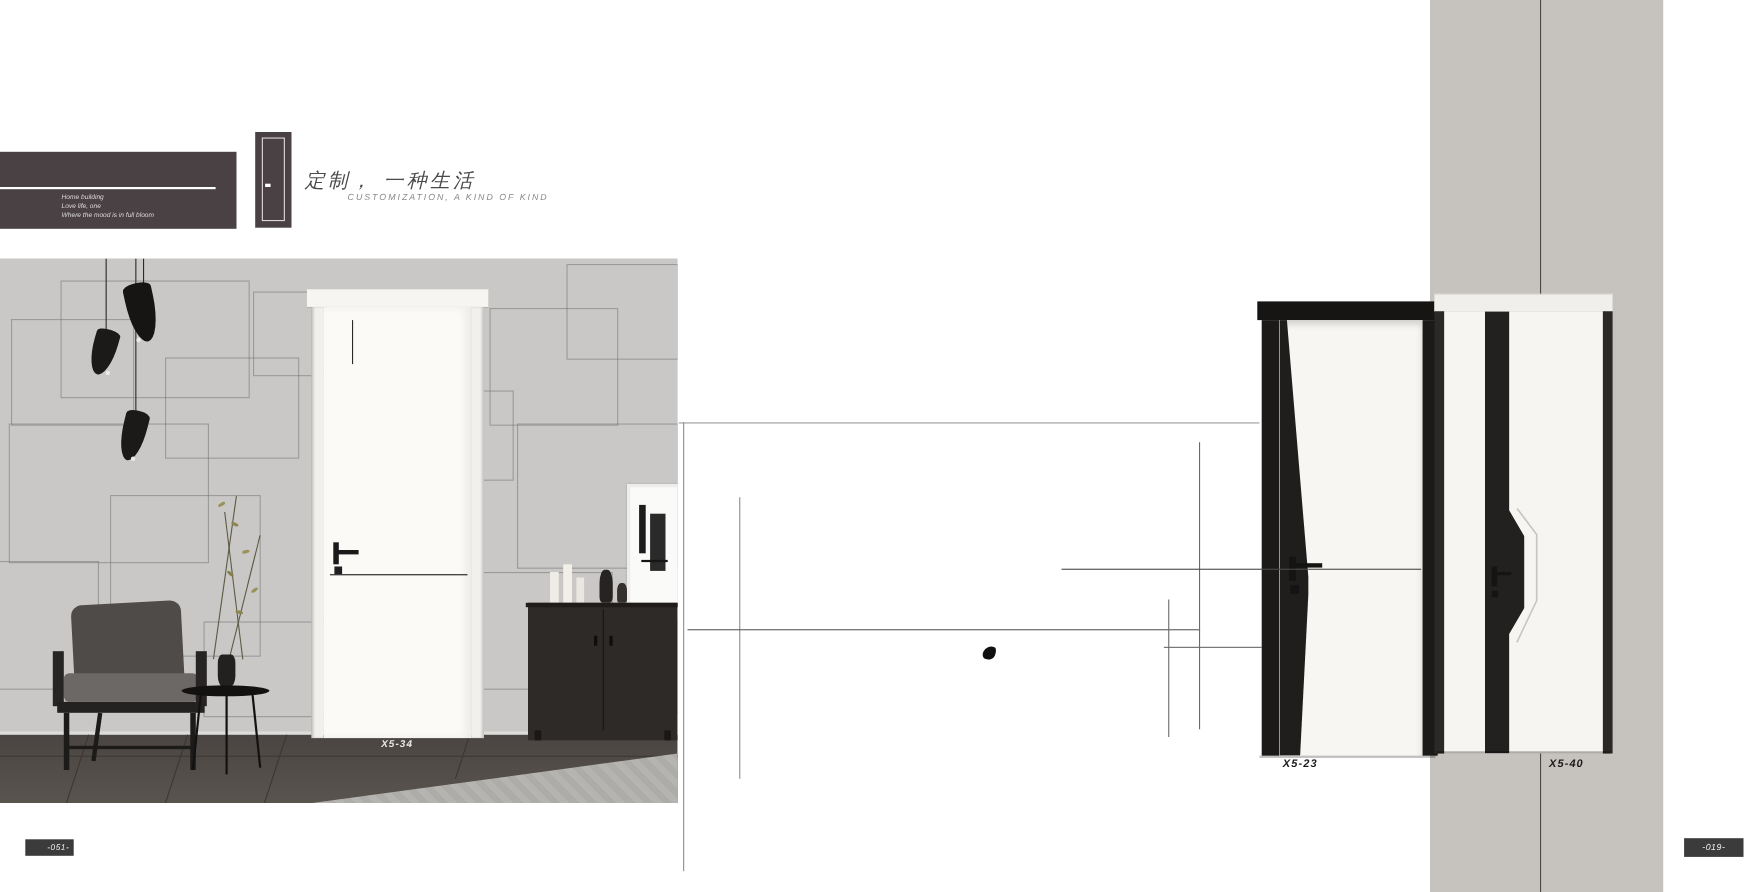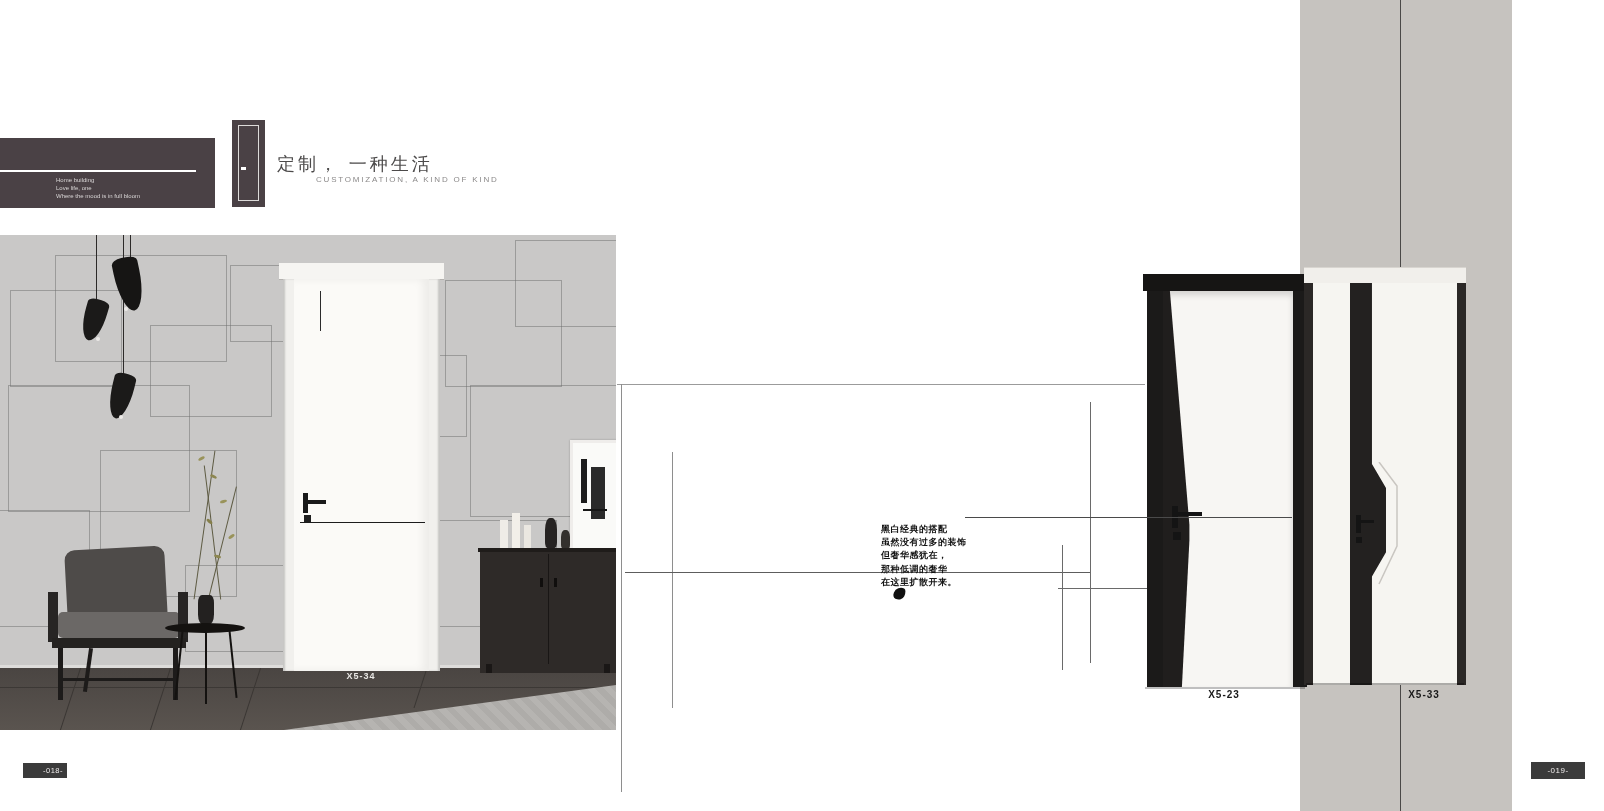--- a/index.html
+++ b/index.html
@@ -1,17 +1,17 @@
 <!DOCTYPE html>
 <html><head>
 <meta charset="utf-8">
 <style>
   html,body{margin:0;padding:0;background:#fff;}
   .canvas{position:relative;width:1604px;height:811px;background:#ffffff;overflow:hidden;
-          font-family:"Liberation Sans",sans-serif;}
+          font-family:"Liberation Sans",sans-serif;font-style:italic;}
   .abs{position:absolute;}
   .panel{position:absolute;border:1px solid rgba(110,110,110,.5);}
   .serif{font-family:"DejaVu Serif",serif;}
   .doorlabel{position:absolute;font-size:10px;font-weight:bold;letter-spacing:1px;color:#1a1a1a;
              text-align:center;width:80px;}
   .line{position:absolute;}
 </style>
 </head>
 <body>
 
@@ -150,62 +150,55 @@
       <div class="abs" style="left:17px;top:259px;width:125px;height:1px;background:#1c1c1c;"></div>
       <div class="abs" style="left:20px;top:230px;width:5px;height:20px;background:#1a1a1a;"></div>
       <div class="abs" style="left:23px;top:237px;width:20px;height:4px;background:#1a1a1a;"></div>
       <div class="abs" style="left:21px;top:252px;width:7px;height:7px;background:#1f1f1f;"></div>
     </div>
 
     <div class="doorlabel" style="left:321px;top:436px;color:#e9e7e4;font-size:9px;">X5-34</div>
   </div>
 
 
-  <div class="abs" style="left:881px;top:523px;font-size:9px;line-height:13.2px;font-weight:700;color:#141414;letter-spacing:.5px;z-index:5;">
-    <div>黑白经典的搭配</div>
-    <div>虽然没有过多的装饰</div>
-    <div>但奢华感犹在，</div>
-    <div>那种低调的奢华</div>
-    <div>在这里扩散开来。</div>
-  </div>
 
   <div class="abs" style="left:894px;top:587px;width:11px;height:13px;background:#101010;
               border-radius:70% 30% 65% 35% / 60% 55% 45% 40%;transform:rotate(24deg);z-index:5;"></div>
 
   <div class="abs" style="left:1143px;top:274px;width:164px;height:415px;z-index:4;">
     <div class="abs" style="left:0;top:0;width:164px;height:17px;background:#161514;"></div>
     <div class="abs" style="left:4px;top:17px;width:16px;height:396px;background:#1b1a19;"></div>
     <div class="abs" style="left:150px;top:17px;width:14px;height:396px;background:#1b1a19;"></div>
     <div class="abs" style="left:20px;top:17px;width:130px;height:396px;background:#f7f6f3;box-shadow:inset 0 4px 6px rgba(0,0,0,.15);"></div>
     <div class="abs" style="left:20px;top:17px;width:30px;height:396px;background:#201e1d;
                 clip-path:polygon(0 0,23% 0,88% 59%,88% 63%,63% 100%,0 100%);"></div>
     <div class="abs" style="left:29px;top:232px;width:6px;height:22px;background:#141414;z-index:7;"></div>
     <div class="abs" style="left:33px;top:238px;width:26px;height:4px;background:#141414;z-index:7;"></div>
     <div class="abs" style="left:30px;top:258px;width:8px;height:8px;background:#141414;z-index:7;"></div>
     <div class="abs" style="left:2px;top:413px;width:160px;height:2px;background:rgba(0,0,0,.25);"></div>
   </div>
-  <div class="doorlabel" style="left:1184px;top:689px;z-index:4;">X5-23</div>
+  <div class="doorlabel" style="left:1142px;top:689px;z-index:4;">X5-23</div>
 
   <div class="abs" style="left:1304px;top:267px;width:162px;height:420px;z-index:4;">
     <div class="abs" style="left:0;top:0;width:162px;height:16px;background:#f1efeb;box-shadow:0 1px 0 #b9b6b1, inset 0 1px 0 #d8d5d0;"></div>
     <div class="abs" style="left:0;top:16px;width:9px;height:402px;background:#2b2826;"></div>
     <div class="abs" style="left:153px;top:16px;width:9px;height:402px;background:#2b2826;"></div>
     <div class="abs" style="left:9px;top:16px;width:144px;height:402px;background:#f6f5f1;"></div>
     <div class="abs" style="left:46px;top:16px;width:36px;height:402px;background:#232120;
                 clip-path:polygon(0 0,61% 0,61% 45%,100% 51%,100% 67%,61% 73%,61% 100%,0 100%);"></div>
     <svg style="position:absolute;left:72px;top:195px;width:28px;height:124px;" viewBox="0 0 28 124">
       <polyline points="3,0 21,24 21,84 3,122" fill="none" stroke="#c9c6c1" stroke-width="1.5"></polyline>
     </svg>
     <div class="abs" style="left:52px;top:248px;width:5px;height:18px;background:#141414;"></div>
     <div class="abs" style="left:55px;top:253px;width:15px;height:3px;background:#141414;"></div>
     <div class="abs" style="left:52px;top:270px;width:6px;height:6px;background:#141414;"></div>
     <div class="abs" style="left:2px;top:416px;width:158px;height:2px;background:rgba(0,0,0,.3);"></div>
   </div>
-  <div class="doorlabel" style="left:1384px;top:689px;z-index:4;">X5-33</div>
+  <div class="doorlabel" style="left:1384px;top:689px;z-index:4;">X5-40</div>
 
   <div class="abs" style="left:23px;top:763px;width:44px;height:15px;background:#3b3b3b;z-index:6;">
-    <div style="font-size:7.5px;color:#efecec;line-height:15px;text-align:right;padding-right:4px;letter-spacing:.5px;">-018-</div>
+    <div style="font-size:7.5px;color:#efecec;line-height:15px;text-align:right;padding-right:4px;letter-spacing:.5px;">-051-</div>
   </div>
   <div class="abs" style="left:1531px;top:762px;width:54px;height:17px;background:#3b3b3b;z-index:6;">
     <div style="font-size:8px;color:#efecec;line-height:17px;text-align:center;letter-spacing:.5px;">-019-</div>
   </div>
 
 </div>
 
 </body></html>

